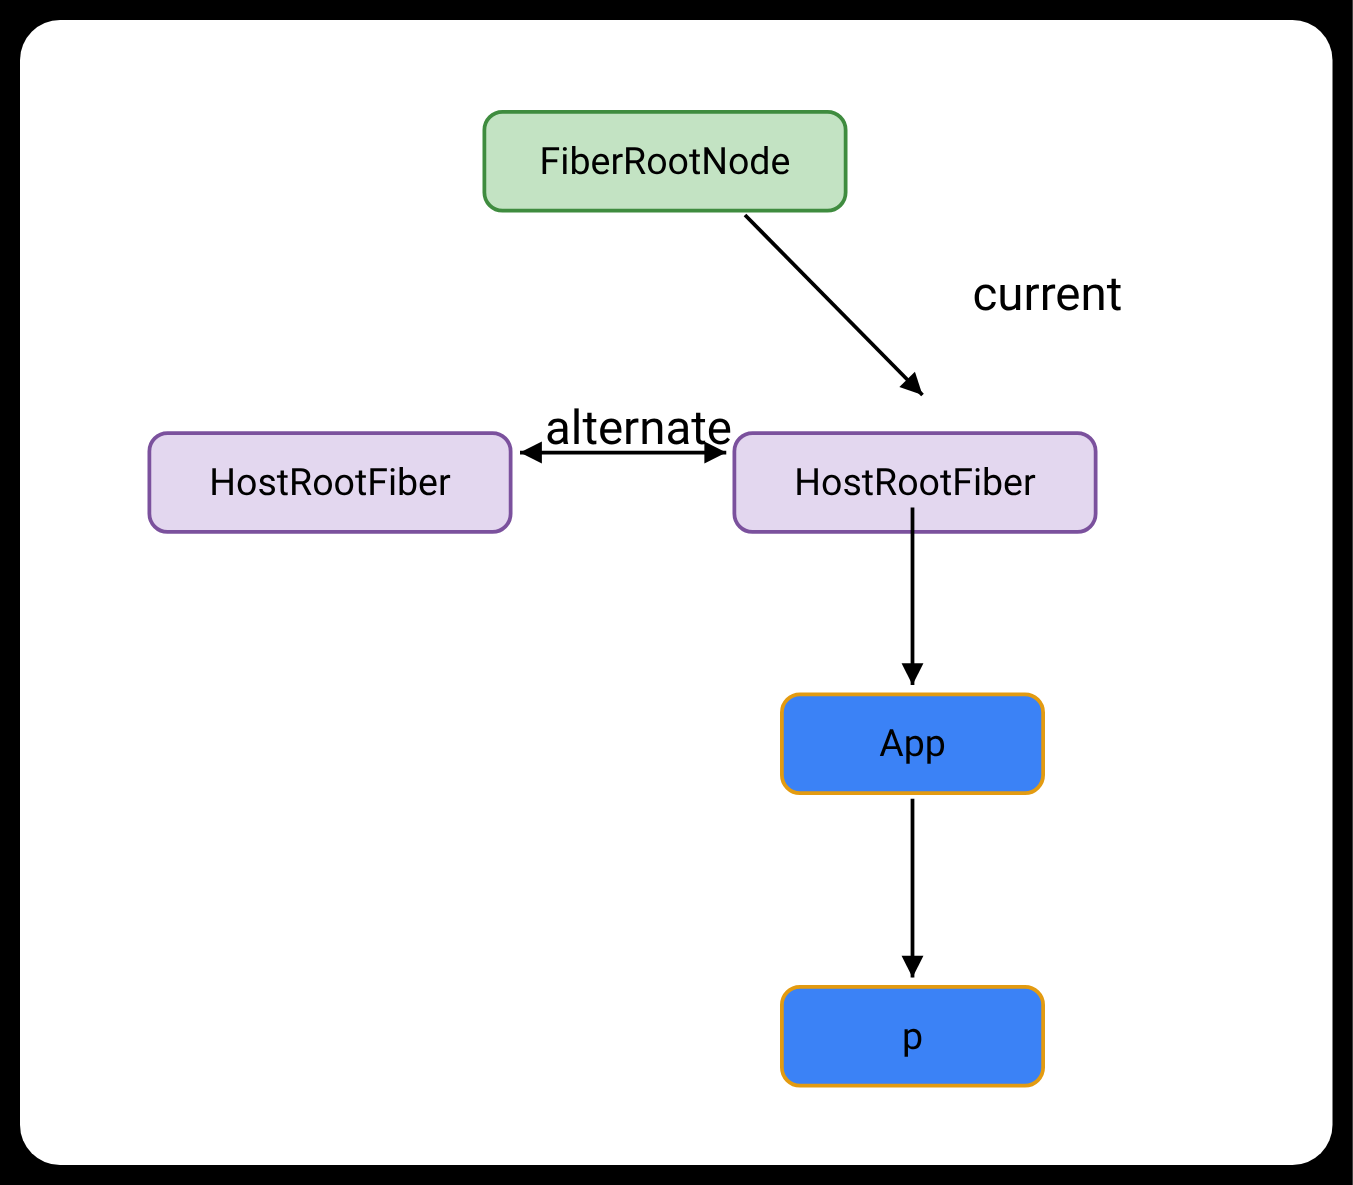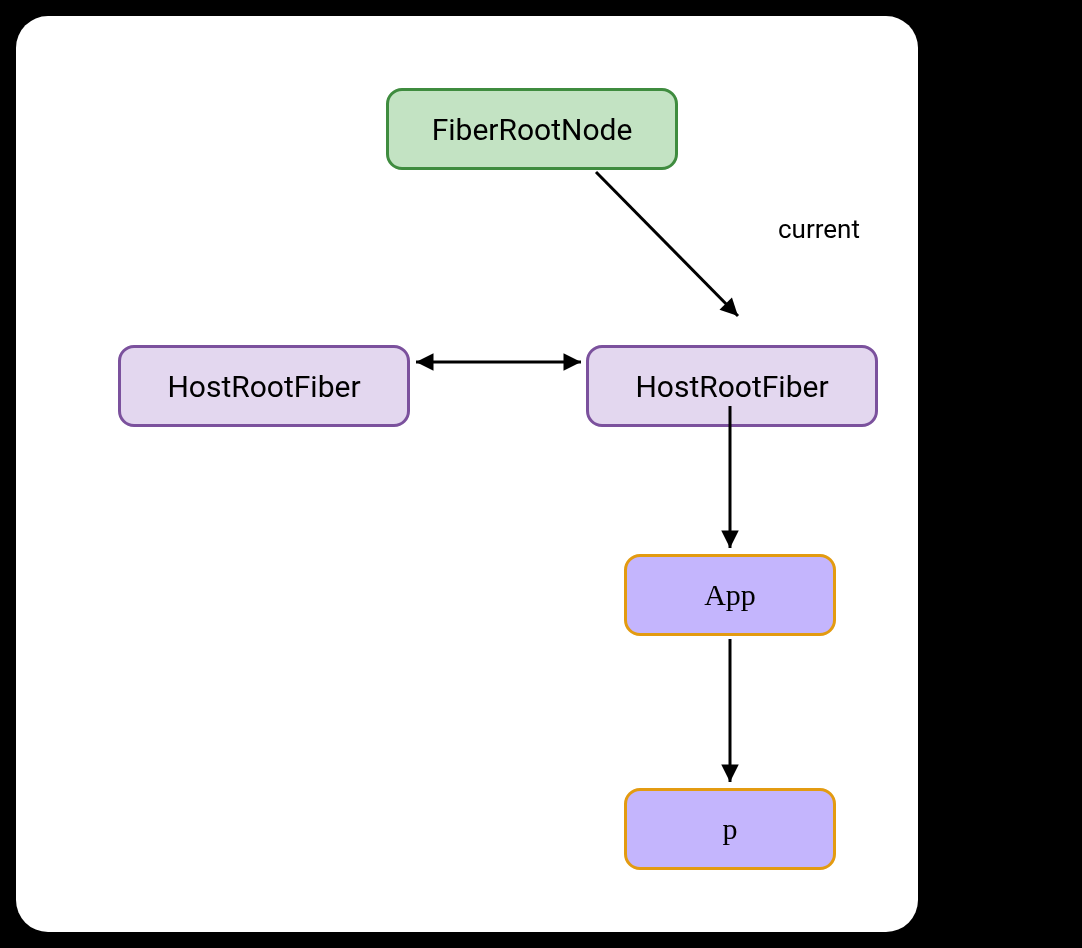--- a/index.html
+++ b/index.html
@@ -7,44 +7,44 @@
     padding: 0;
     width: 1082px;
     height: 948px;
     background: #000;
     font-family: -apple-system, BlinkMacSystemFont, "Segoe UI", Roboto, Helvetica, Arial, sans-serif;
   }
   .canvas {
     position: absolute;
     left: 16px;
     top: 16px;
-    width: 902px;
+    width: 1050px;
     height: 916px;
     background: #fff;
     border-radius: 32px;
     box-sizing: border-box;
   }
   .node {
     position: absolute;
     border-radius: 16px;
     border-width: 3px;
     border-style: solid;
     display: flex;
     align-items: center;
     justify-content: center;
     font-size: 30px;
     color: #000;
     box-sizing: border-box;
   }
   .node-green  { background: #c3e3c3; border-color: #3f8c3f; }
   .node-purple { background: #e3d7ef; border-color: #7b519d; margin-top: 24px; }
-  .node-orange { background: #c4b5fd; border-color: #e39b11; font-family: Liberation Serif, serif; }
+  .node-orange { background: #3b82f6; border-color: #e39b11; }
   .edge-label {
     position: absolute;
-    font-size: 26px;
+    font-size: 38px;
     color: #000;
   }
   svg.edges {
     position: absolute;
     left: 0;
     top: 0;
     width: 1050px;
     height: 916px;
     pointer-events: none;
   }
@@ -69,20 +69,21 @@
   <div class="node node-orange" style="left:608px; top:538px; width:212px; height:82px;">
     <span>App</span>
   </div>
 
   <div class="node node-orange" style="left:608px; top:772px; width:212px; height:82px;">
     <span>p</span>
   </div>
 
   <div class="edge-label" style="left:762px; top:198px;">current</div>
 
+  <div class="edge-label" style="left:420px; top:305px;">alternate</div>
 
   <svg class="edges" viewBox="0 0 1050 916">
     <defs>
       <marker id="arrow-end" viewBox="0 0 12 12" refX="11" refY="6" markerWidth="7" markerHeight="7" orient="auto-start-reverse">
         <path d="M1,1 L11,6 L1,11 Z" fill="#000"></path>
       </marker>
       <marker id="arrow-start" viewBox="0 0 12 12" refX="1" refY="6" markerWidth="7" markerHeight="7" orient="auto">
         <path d="M11,1 L1,6 L11,11 Z" fill="#000"></path>
       </marker>
     </defs>

